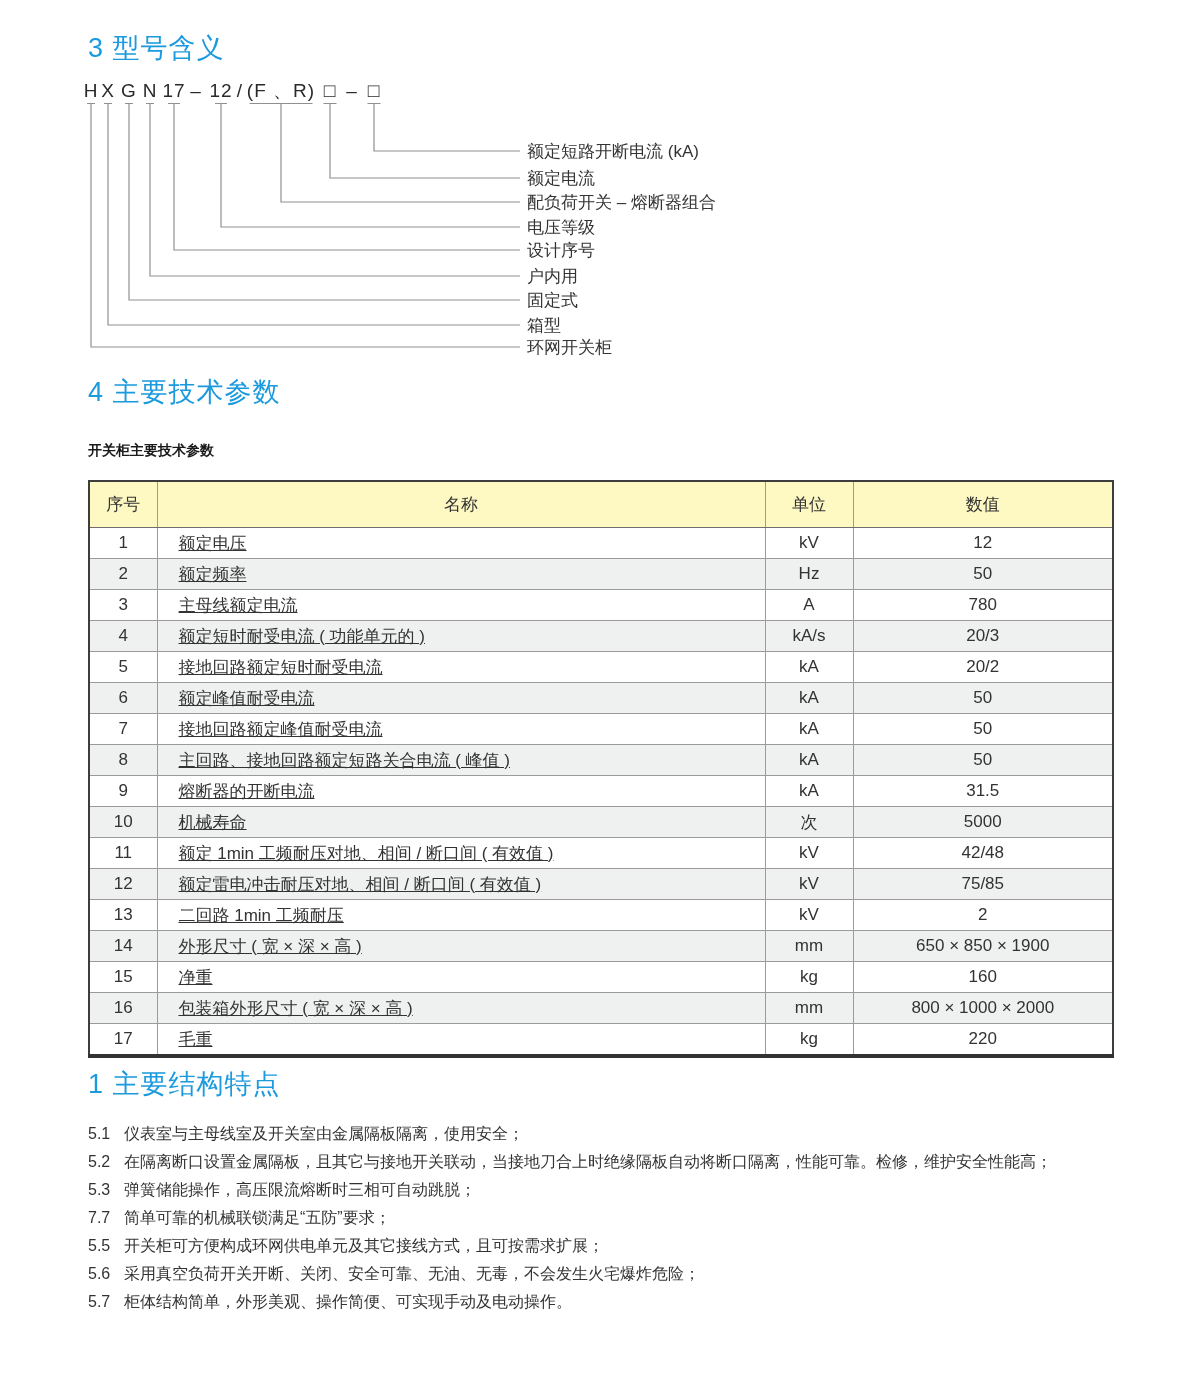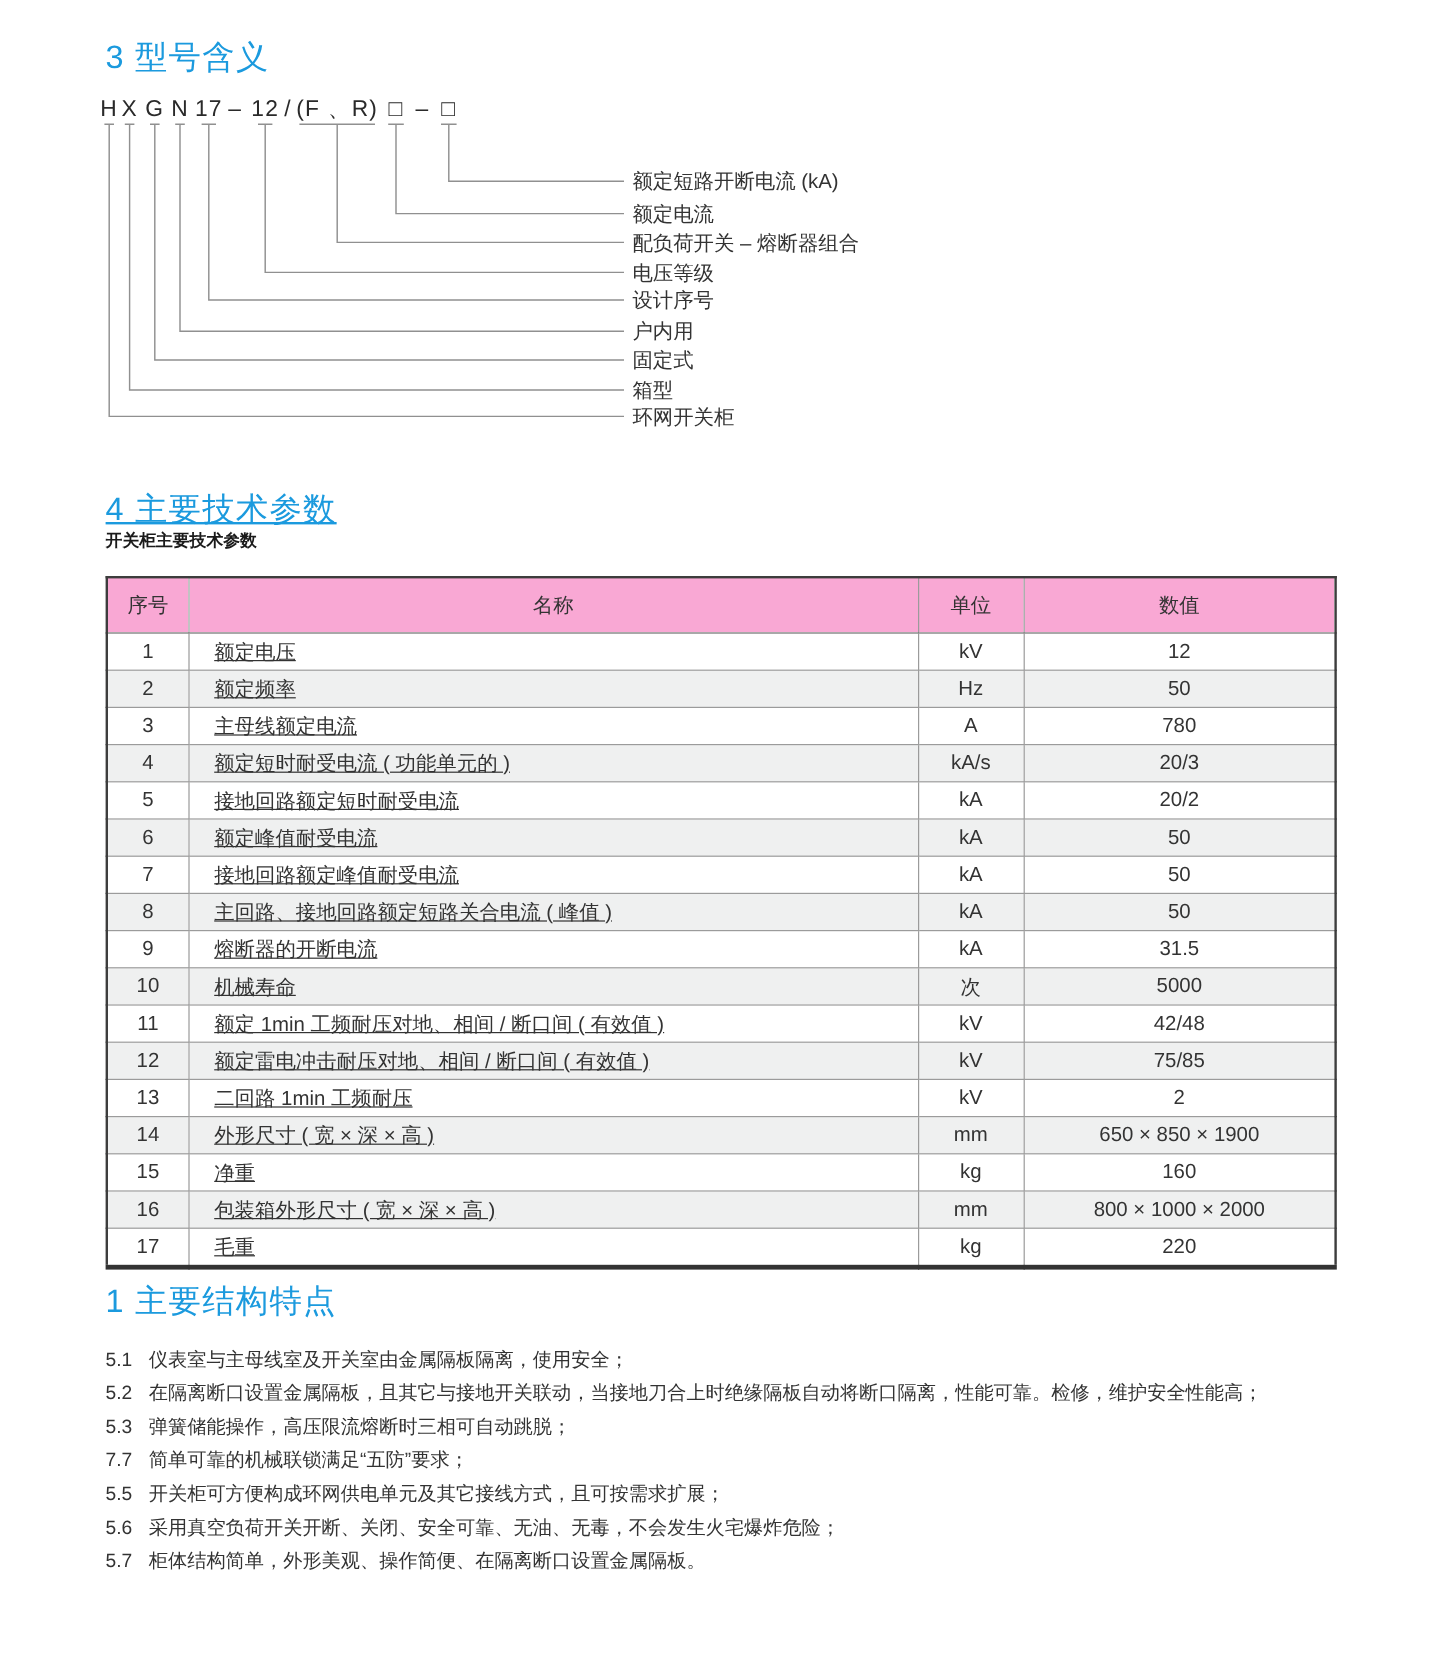--- a/index.html
+++ b/index.html
@@ -15,21 +15,21 @@
     position:absolute;
     left:88px;
     margin:0;
     font-size:27px;
     font-weight:500;
     color:#1b9ade;
     letter-spacing:1px;
     white-space:nowrap;
   }
   #title3{top:30px;}
-  #title4{top:406px;text-decoration:underline;}
+  #title4{top:374px;}
   #title5{top:1066px;}
 
   
   #model-diagram{position:absolute;left:0;top:0;}
   .model-part{font-size:19px;fill:#2a2a2a;font-weight:500;letter-spacing:1px;}
   .dg-line{stroke:#909090;stroke-width:1.2;fill:none;}
   .dg-label{font-size:17px;fill:#333333;}
 
   
   .tbl-caption{
@@ -56,21 +56,21 @@
     border-bottom:4px solid #333333;
   }
   .param-table th,.param-table td{
     border:1px solid #9b9b9b;
     padding:0;
     overflow:hidden;
     white-space:nowrap;
   }
   .param-table thead th{
     height:45px;
-    background:#f9a8d4;
+    background:#fef9c3;
     font-weight:normal;
     text-align:center;
     border-bottom:1px solid #6f6f6f;
   }
   .param-table tbody td{height:30px;text-align:center;}
   .param-table tbody td.c1{text-align:left;padding-left:21px;text-decoration:underline;}
   .param-table tbody tr:nth-child(even){background:#eff0f0;}
   .col-no{width:68px;}
   .col-name{width:608px;}
   .col-unit{width:88px;}
@@ -260,16 +260,16 @@
 
   <h2 class="sec-title" id="title5">1 主要结构特点</h2>
 
   <div class="features" id="features-list">
       <p class="feat"><span class="num">5.1</span><span>仪表室与主母线室及开关室由金属隔板隔离，使用安全；</span></p>
       <p class="feat"><span class="num">5.2</span><span>在隔离断口设置金属隔板，且其它与接地开关联动，当接地刀合上时绝缘隔板自动将断口隔离，性能可靠。检修，维护安全性能高；</span></p>
       <p class="feat"><span class="num">5.3</span><span>弹簧储能操作，高压限流熔断时三相可自动跳脱；</span></p>
       <p class="feat"><span class="num">7.7</span><span>简单可靠的机械联锁满足“五防”要求；</span></p>
       <p class="feat"><span class="num">5.5</span><span>开关柜可方便构成环网供电单元及其它接线方式，且可按需求扩展；</span></p>
       <p class="feat"><span class="num">5.6</span><span>采用真空负荷开关开断、关闭、安全可靠、无油、无毒，不会发生火宅爆炸危险；</span></p>
-      <p class="feat"><span class="num">5.7</span><span>柜体结构简单，外形美观、操作简便、在隔离断口设置金属隔板。</span></p>
+      <p class="feat"><span class="num">5.7</span><span>柜体结构简单，外形美观、操作简便、可实现手动及电动操作。</span></p>
     </div>
 
 </div>
 
 </body></html>

